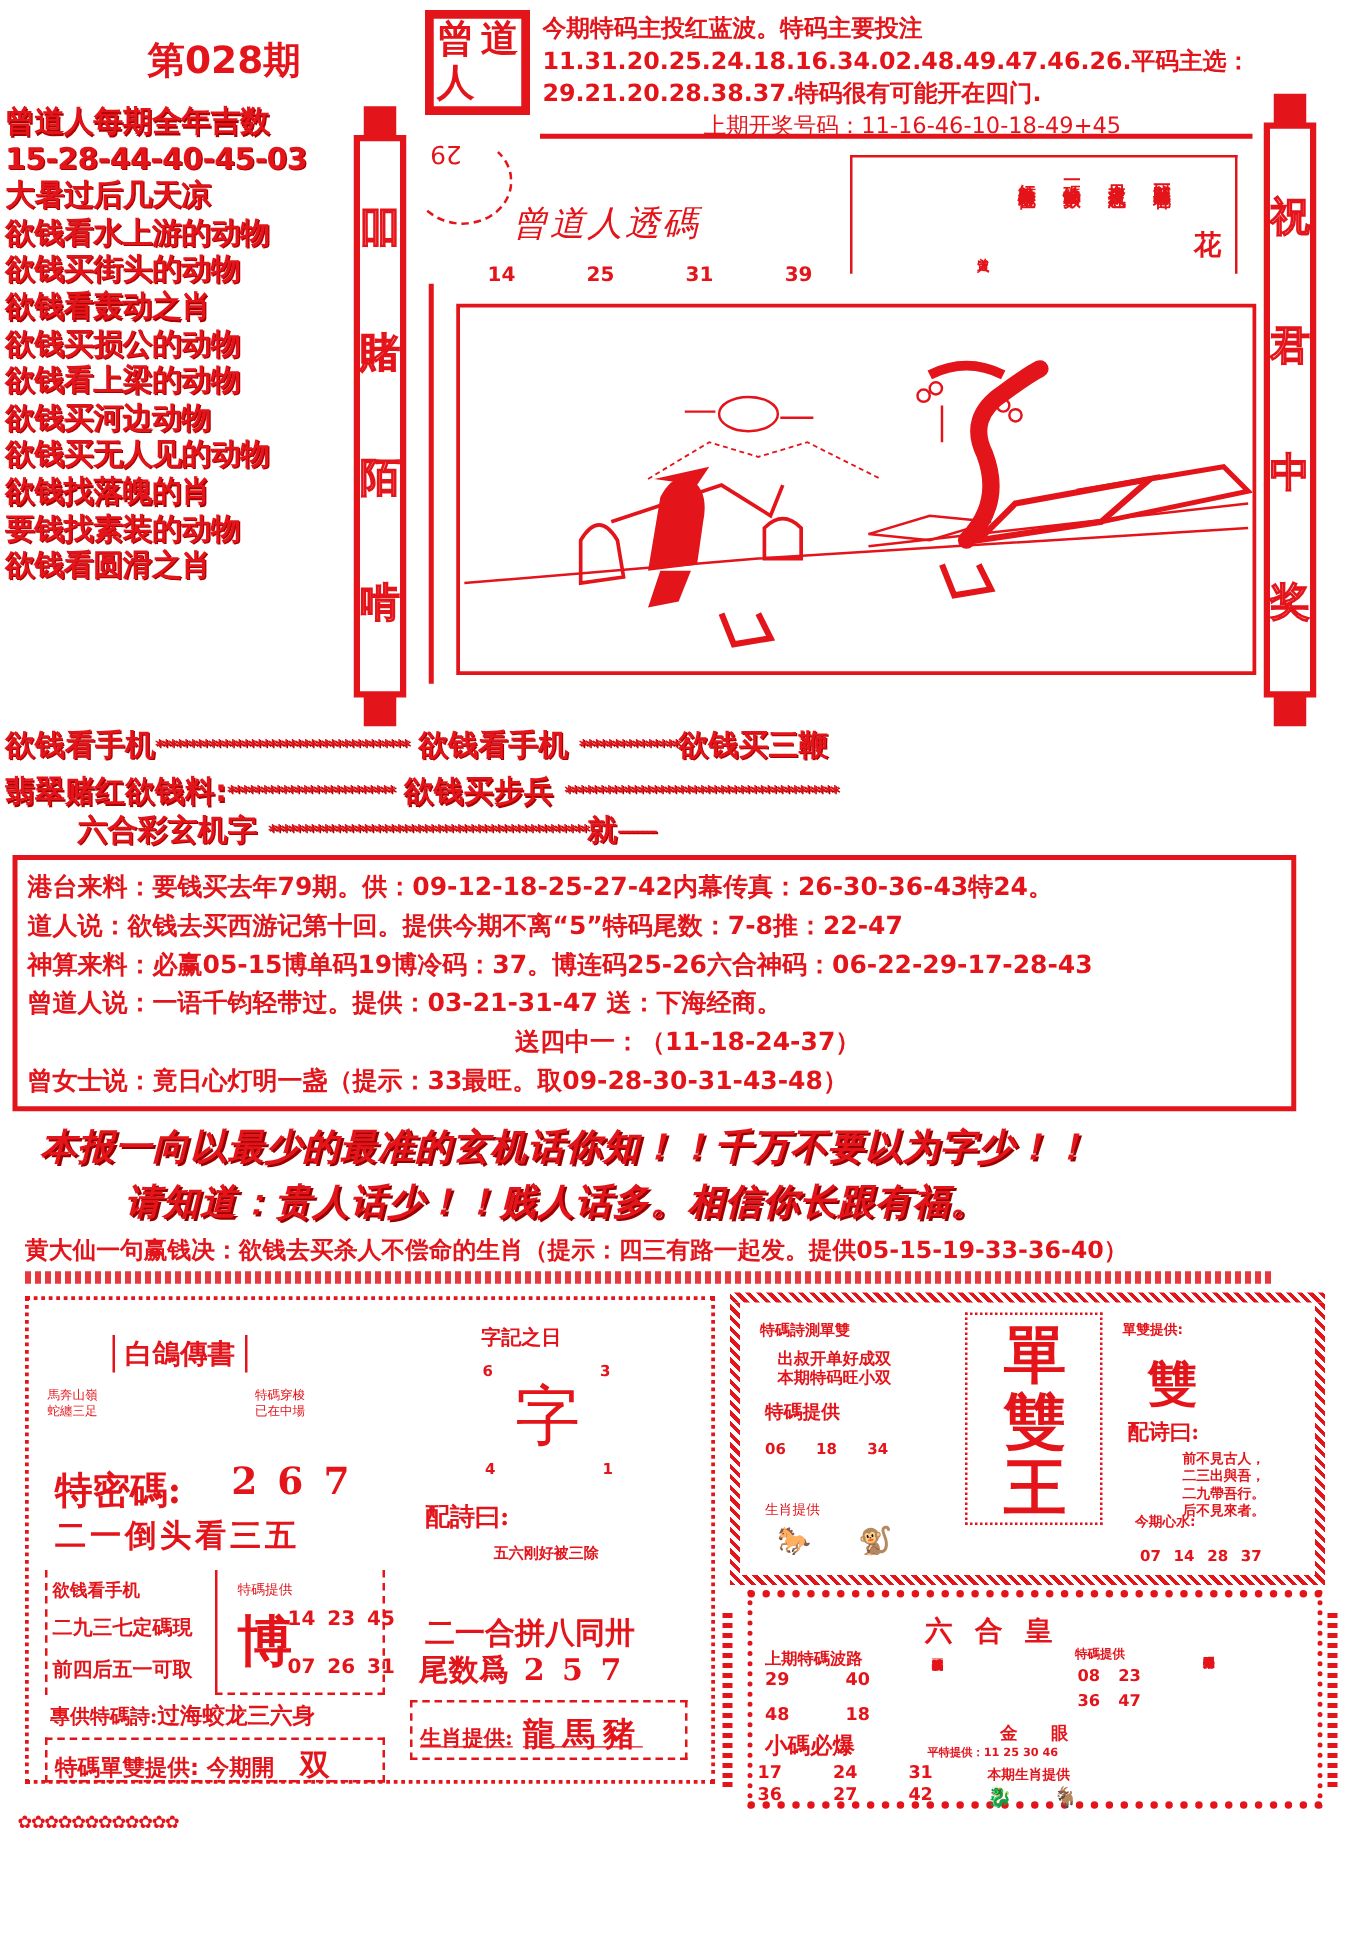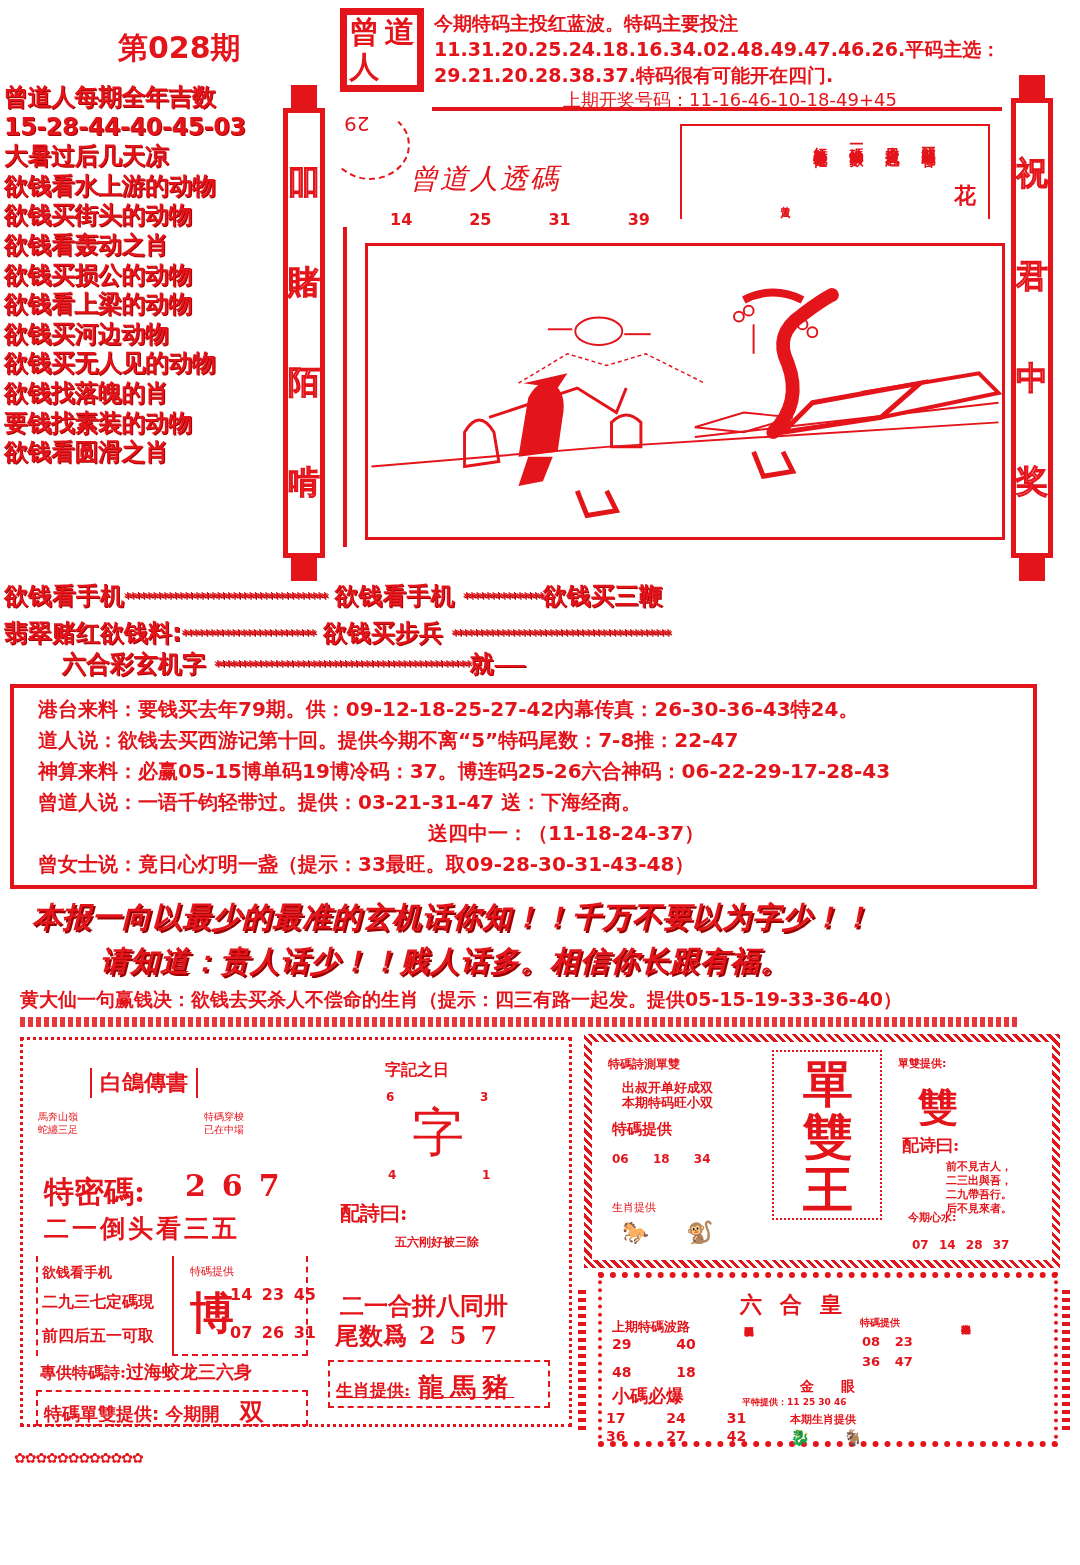--- a/index.html
+++ b/index.html
@@ -48,21 +48,21 @@
 
   
   #illus { left: 365px; top: 243px; width: 640px; height: 297px; border: 3px solid #e4141b; overflow:hidden; }
   #illus svg { width:100%; height:100%; }
   #illus-outer-l { left: 343px; top: 227px; width: 4px; height: 320px; background: #e4141b; }
 
   
   .line { position:absolute; font-size: 24px; font-weight: bold; white-space: nowrap; text-shadow: 1px 1px 0 #a00; }
 
   
-  #info-box { left: 10px; top: 684px; width: 1027px; height: 205px; border: 4px solid #e4141b; padding: 6px 24px; }
+  #info-box { left: 10px; top: 684px; width: 1027px; height: 205px; border: 4px solid #e4141b; padding: 6px 8px; }
   #info-box .row { font-size: 20px; font-weight: bold; line-height: 31px; white-space: nowrap; }
   #info-box .center { padding-left: 390px; }
 
   
   .slogan { position:absolute; font-size: 29px; font-weight: bold; font-family: "DejaVu Serif", serif; font-style: italic; letter-spacing: 1px; text-shadow: 2px 2px 0 #9b0000; }
 
   #huang { left: 20px; top: 987px; font-size: 19px; font-weight: bold; white-space: nowrap; }
   #deco-line { left: 20px; top: 1017px; width: 1000px; height: 10px; background: repeating-linear-gradient(90deg, #e4141b 0 5px, #fff 5px 8px); opacity: .85; }
   #panel-left { left: 20px; top: 1037px; width: 552px; height: 390px; border: 3px dotted #e4141b; }
   #pl-title { left: 90px; top: 1068px; font-size: 22px; font-weight: bold; font-family: "DejaVu Serif", serif; border-left: 2px solid #e4141b; border-right: 2px solid #e4141b; padding: 0 8px; }

